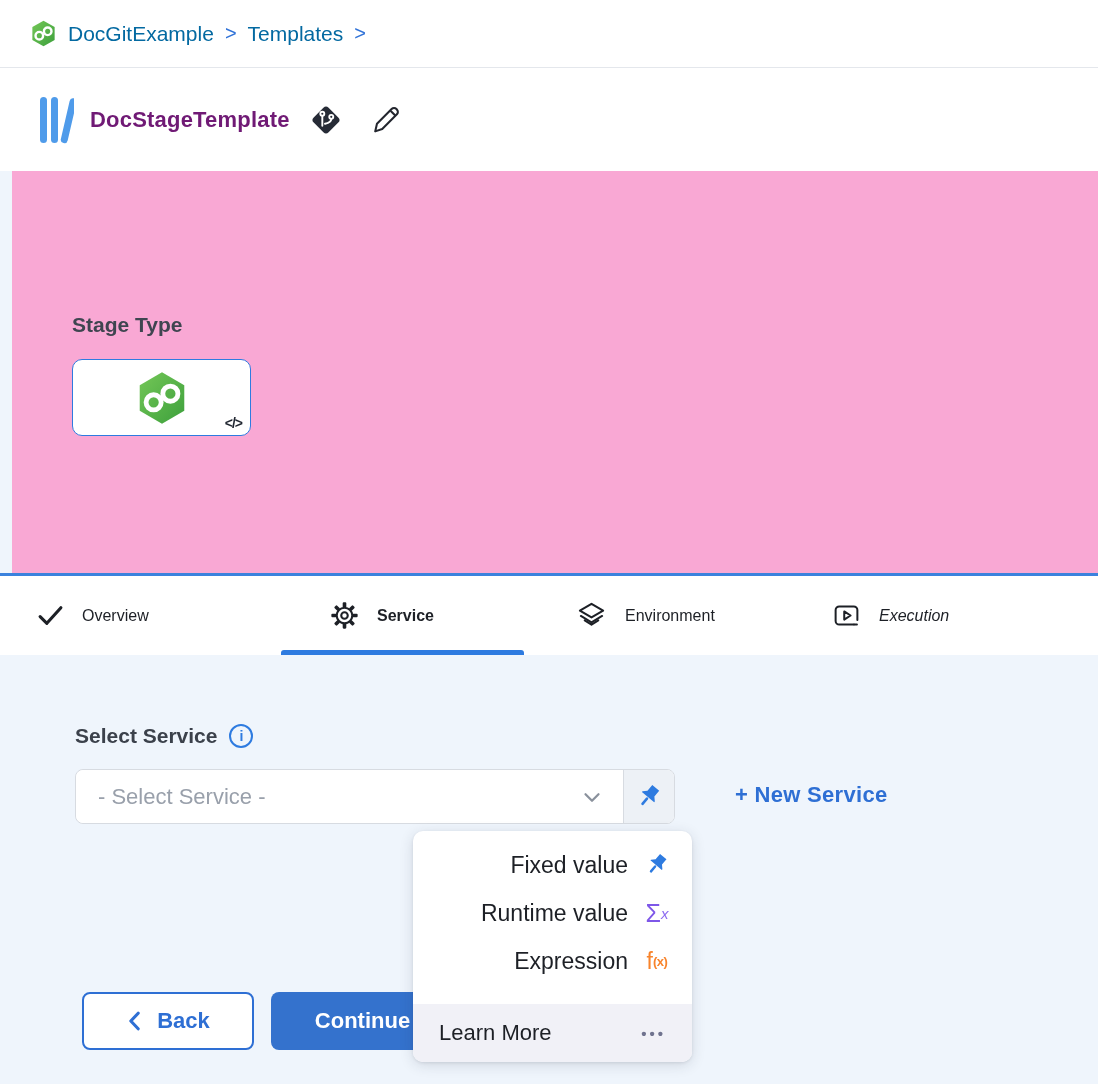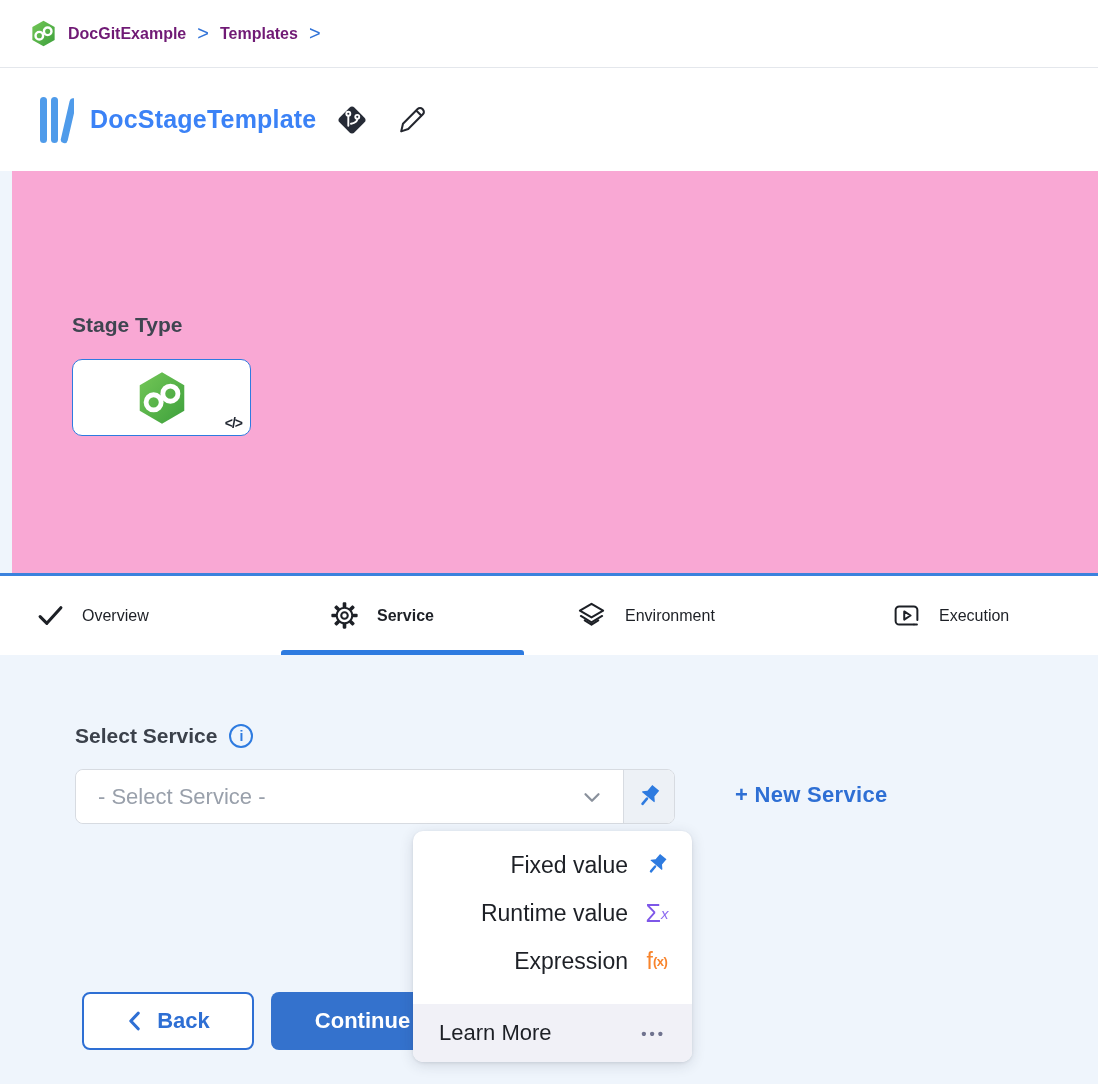--- a/index.html
+++ b/index.html
@@ -9,29 +9,29 @@
     background:#eff5fc; overflow:hidden;
     font-family:"Liberation Sans", sans-serif; color:#1d2026;
   }
 
   
   .topbar {
     position:absolute; top:0; left:0; width:100%; height:68px;
     background:#fff; border-bottom:1px solid #e4e7ec;
     display:flex; align-items:center; padding-left:30px; gap:11px;
   }
-  .crumb-link { color:#701a75; font-size:16px; font-weight:700; cursor:pointer; }
+  .crumb-link { color:#0369a1; font-size:21px; font-weight:400; cursor:pointer; }
   .crumb-sep  { color:#3173d8; font-size:20px; font-weight:500; }
 
   
   .titlebar {
     position:absolute; top:68px; left:0; width:100%; height:103px;
     background:#fff; display:flex; align-items:center; padding-left:38px;
   }
-  .page-title { font-size:25px; font-weight:bold; color:#3b82f6; margin-left:16px; letter-spacing:0.2px;text-align:right; }
+  .page-title { font-size:22px; font-weight:bold; color:#701a75; margin-left:16px; letter-spacing:0.2px;text-align:right; }
   .title-badge { margin-left:16px; display:flex; align-items:center; }
   .title-edit  { margin-left:22px; display:flex; align-items:center; cursor:pointer; }
 
   
   .stage-section { position:absolute; top:171px; left:12px; width:100%; height:402px; background:#f9a8d4; }
   .stage-label { position:absolute; left:60px; top:142px; font-size:21px; font-weight:bold; color:#3f4550; }
   .stage-card {
     position:absolute; left:60px; top:188px; width:179px; height:77px;
     background:#fff; border:1.6px solid #2e7be0; border-radius:10px;
     display:flex; align-items:center; justify-content:center; cursor:pointer;
@@ -42,21 +42,21 @@
   }
 
   
   .tab-topline { position:absolute; top:573px; left:0; width:100%; height:3px; background:#3b82dd; }
   .tabbar { position:absolute; top:576px; left:0; width:100%; height:79px; background:#fff; }
   .tab { position:absolute; top:0; height:79px; display:flex; align-items:center; gap:18px;
          font-size:16px; color:#1d2026; cursor:pointer; }
   .tab-overview    { left:37px; }
   .tab-service     { left:330px; font-weight:bold; }
   .tab-environment { left:576px; }
-  .tab-execution   { left:892px; }
+  .tab-execution   { left:832px;font-style:italic; }
   .tab-underline { position:absolute; left:281px; bottom:0; width:243px; height:5px;
                    background:#2e7be0; border-radius:3px 3px 0 0; }
 
   
   .select-label-row { position:absolute; left:75px; top:724px; display:flex; align-items:center; gap:12px; }
   .select-label { font-size:21px; font-weight:bold; color:#3b414b; }
   .info-icon {
     width:24px; height:24px; border:2px solid #2e7be0; border-radius:50%;
     color:#2e7be0; font-size:14px; font-weight:bold; font-style:normal;
     display:flex; align-items:center; justify-content:center; cursor:pointer;

